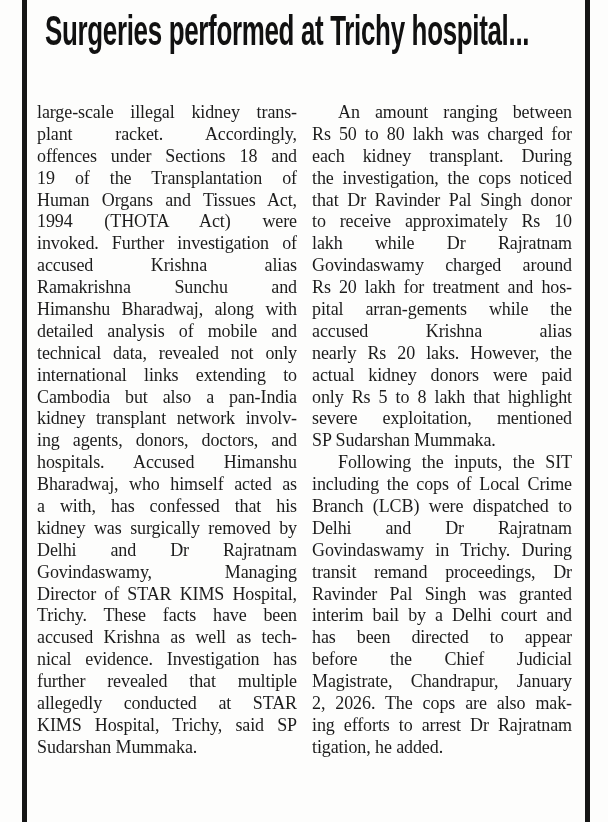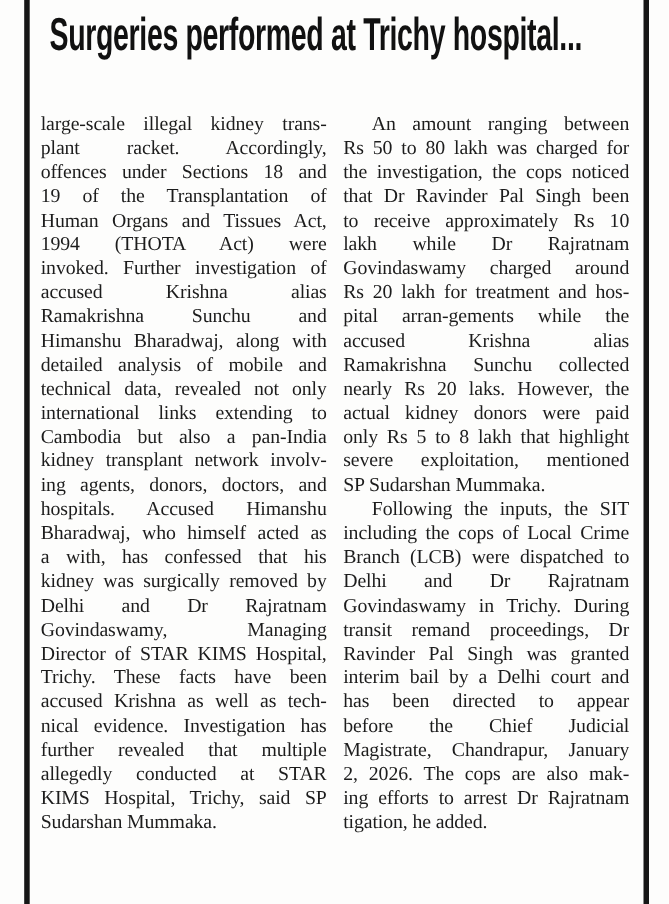--- a/index.html
+++ b/index.html
@@ -106,29 +106,29 @@
         <div class="line">accused Krishna as well as tech-</div>
         <div class="line">nical evidence. Investigation has</div>
         <div class="line">further revealed that multiple</div>
         <div class="line">allegedly conducted at STAR</div>
         <div class="line">KIMS Hospital, Trichy, said SP</div>
         <div class="line lastline">Sudarshan Mummaka.</div>
       </div>
     <div class="column">
         <div class="line indent">An amount ranging between</div>
         <div class="line">Rs 50 to 80 lakh was charged for</div>
+        <div class="line">each kidney transplant. During</div>
         <div class="line">the investigation, the cops noticed</div>
-        <div class="line">that Dr Ravinder Pal Singh been</div>
+        <div class="line">that Dr Ravinder Pal Singh donor</div>
         <div class="line">to receive approximately Rs 10</div>
         <div class="line">lakh while Dr Rajratnam</div>
         <div class="line">Govindaswamy charged around</div>
         <div class="line">Rs 20 lakh for treatment and hos-</div>
         <div class="line">pital arran-gements while the</div>
         <div class="line">accused Krishna alias</div>
-        <div class="line">Ramakrishna Sunchu collected</div>
         <div class="line">nearly Rs 20 laks. However, the</div>
         <div class="line">actual kidney donors were paid</div>
         <div class="line">only Rs 5 to 8 lakh that highlight</div>
         <div class="line">severe exploitation, mentioned</div>
         <div class="line lastline">SP Sudarshan Mummaka.</div>
         <div class="line indent">Following the inputs, the SIT</div>
         <div class="line">including the cops of Local Crime</div>
         <div class="line">Branch (LCB) were dispatched to</div>
         <div class="line">Delhi and Dr Rajratnam</div>
         <div class="line">Govindaswamy in Trichy. During</div>

